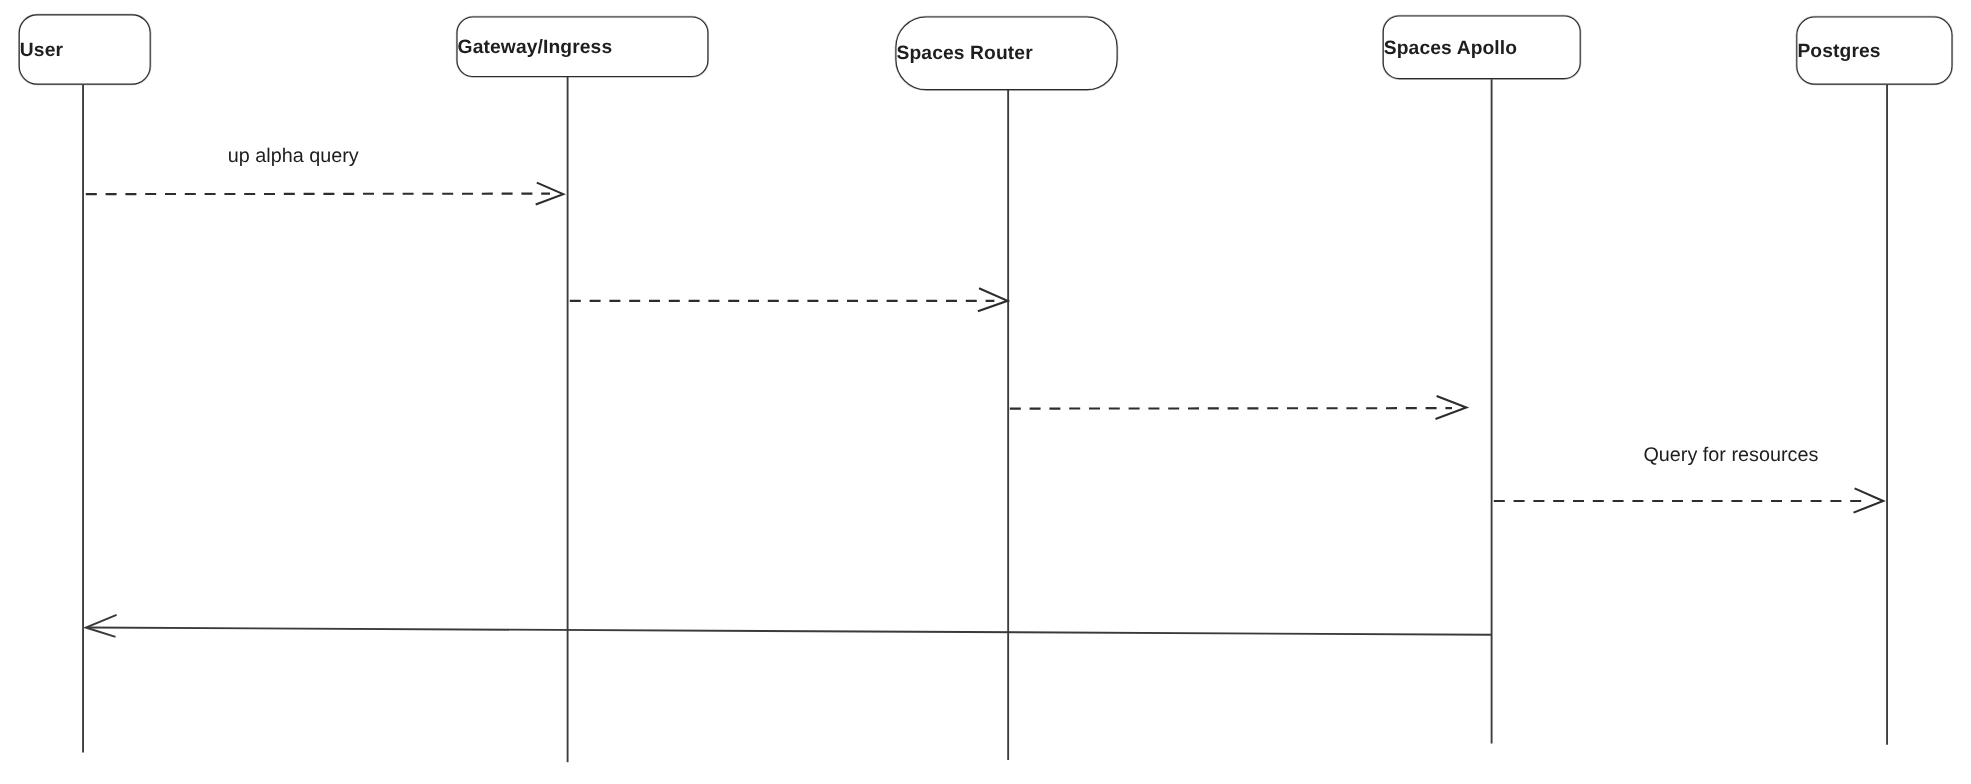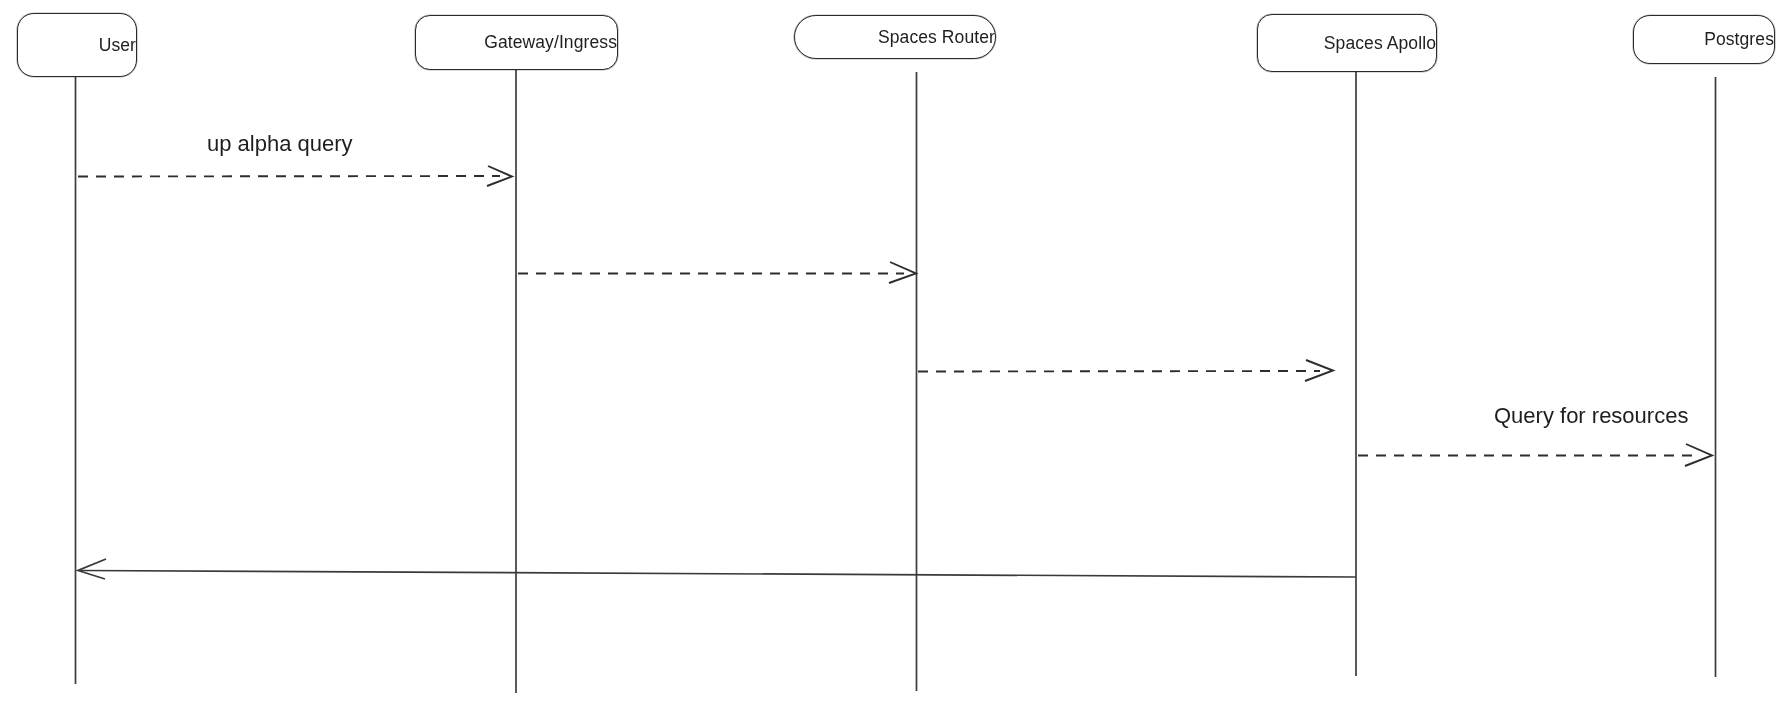--- a/index.html
+++ b/index.html
@@ -24,38 +24,39 @@
     height: 713px;
   }
   .actor-box {
     position: absolute;
     box-sizing: border-box;
     border: 1.8px solid #2a2a2a;
     border-radius: 17px;
     background: #ffffff;
     display: flex;
     align-items: center;
-    justify-content: flex-end;
+    justify-content: flex-start;
     font-size: 17.5px;
     letter-spacing: 0.1px;
     z-index: 2;
     box-shadow: 0 0 0 0.6px rgba(42,42,42,0.35);
+    font-weight: bold;
   }
   .actor-box .actor-label {
     white-space: nowrap;
     color: #1e1e1e;
   }
   .actor-user     { left: 17px;   top: 13px; width: 120px; height: 64px; }
-  .actor-gateway  { left: 415px;  top: 15px; width: 203px; height: 55px; border-radius: 15px; }
-  .actor-router   { left: 794px;  top: 15px; width: 202px; height: 44px; border-radius: 28px; }
+  .actor-gateway  { left: 415px;  top: 15px; width: 229px; height: 55px; border-radius: 15px; }
+  .actor-router   { left: 814px;  top: 15px; width: 202px; height: 67px; border-radius: 28px; }
   .actor-apollo   { left: 1257px; top: 14px; width: 180px; height: 58px; border-radius: 15px; }
-  .actor-postgres { left: 1633px; top: 15px; width: 142px; height: 49px; }
+  .actor-postgres { left: 1633px; top: 15px; width: 142px; height: 62px; }
   .msg-label {
     position: absolute;
-    font-size: 22px;
+    font-size: 18px;
     white-space: nowrap;
     color: #1e1e1e;
     z-index: 3;
   }
   .msg-label-1 { left: 207px;  top: 131px; }
   .msg-label-4 { left: 1494px; top: 403px; }
 </style>
 </head>
 <body>
 

